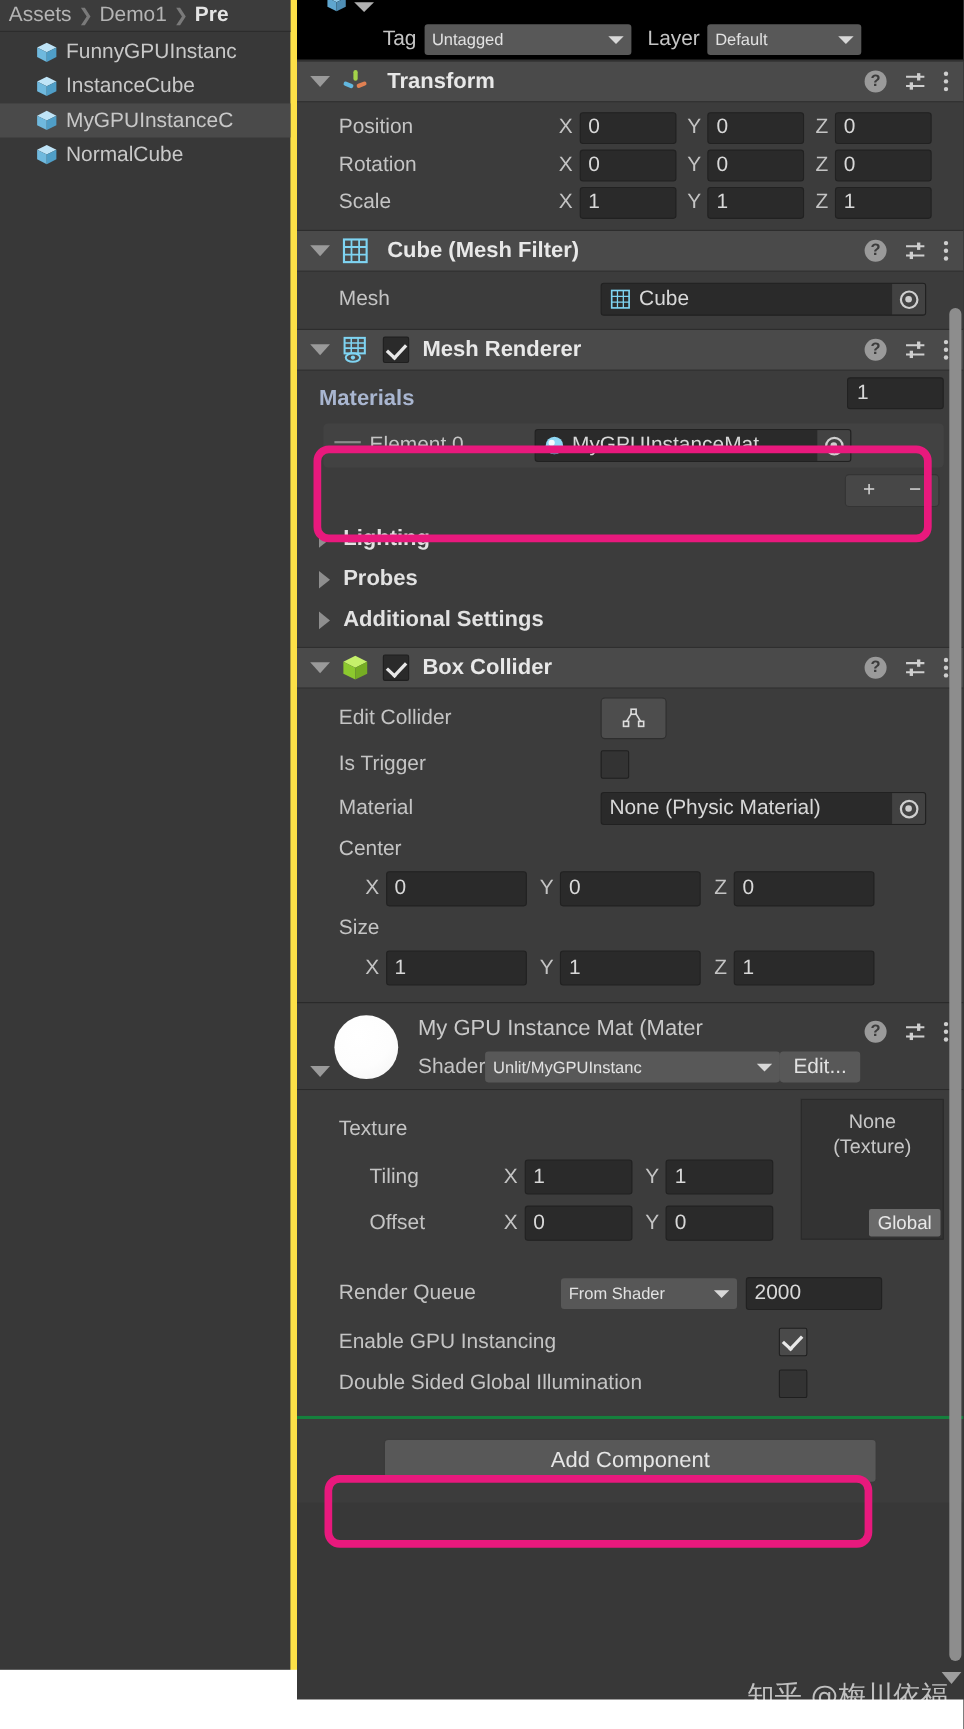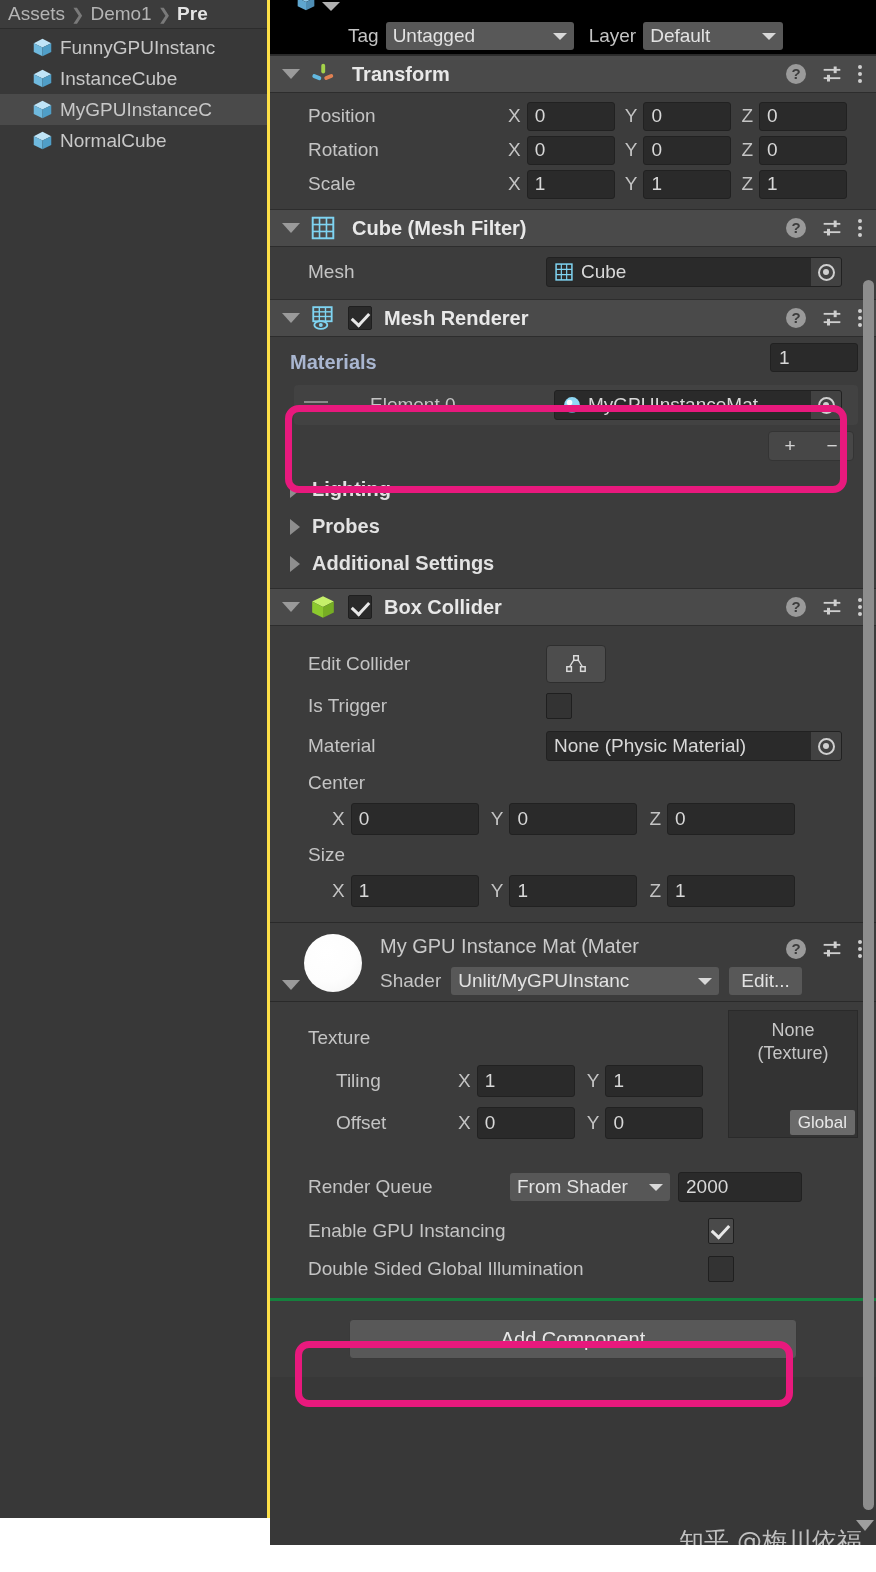--- a/index.html
+++ b/index.html
@@ -7,21 +7,21 @@
     width: 876px; height: 1572px;
     background: #383838;
     font-family: "Liberation Sans", sans-serif;
     overflow: hidden;
   }
   #root { position: relative; width: 876px; height: 1572px; background: #383838; }
 
   
   .project-panel {
     position: absolute; left: 0; top: 0; width: 270px; height: 1545px;
-    background: #383838; border-right: 3px solid #fde047;
+    background: #383838; border-right: 6px solid #fde047;
   }
   .breadcrumb {
     height: 29px; background: #3c3c3c; border-bottom: 1px solid #2c2c2c;
     display: flex; align-items: center; padding-left: 8px;
     font-size: 19px; color: #b4b4b4; white-space: nowrap; overflow: hidden;
   }
   .crumb-sep { color: #7a7a7a; margin: 0 6px; font-size: 16px; }
   .crumb-last { color: #e4e4e4; font-weight: bold; }
 
   .asset-list { padding-top: 3px; }
@@ -53,21 +53,21 @@
     border-top: 9px solid #b0b0b0;
   }
   .tag-line {
     position: absolute; left: 0; top: 22px; width: 100%;
     display: flex; align-items: center; gap: 7px; padding-left: 78px;
   }
   .fld-label { font-size: 19px; color: #c4c4c4; }
   .dropdown {
     background: #585858; border-radius: 3px; height: 28px;
     display: flex; align-items: center; justify-content: space-between;
-    padding: 5px 7px; color: #e2e2e2; font-size: 19px;
+    padding: 5px 7px; color: #e2e2e2; font-size: 15px;
   }
   .dd-arrow {
     width: 0; height: 0; border-left: 7px solid transparent; border-right: 7px solid transparent;
     border-top: 7px solid #d8d8d8; margin-left: 10px; flex: 0 0 auto;
   }
 
   
   .comp-head {
     height: 38px; background: #4a4a4a; border-top: 1px solid #2d2d2d; border-bottom: 1px solid #2d2d2d;
     display: flex; align-items: center; padding-left: 12px; position: relative;
@@ -139,21 +139,21 @@
   
   .mat-head { display: flex; align-items: center; height: 30px; padding-left: 20px; position: relative; }
   .mat-title { font-size: 20px; font-weight: bold; color: #a9b6d0; }
   .mat-size {
     position: absolute; right: 18px; top: -4px; width: 88px; height: 29px;
     background: #2a2a2a; border: 1px solid #212121; border-radius: 3px;
     color: #d8d8d8; font-size: 19px; display: flex; align-items: center; padding-left: 8px;
   }
   .elem-row {
     margin: 8px 18px 0 24px; height: 40px; background: #424242; border-radius: 4px;
-    display: flex; align-items: center; padding: 0 10px; gap: 34px;
+    display: flex; align-items: center; padding: 0 10px;
   }
   .drag-handle { width: 24px; display: flex; flex-direction: column; gap: 4px; margin-right: 8px; }
   .drag-handle i { display: block; height: 2px; background: #8a8a8a; }
   .plusminus {
     display: flex; justify-content: flex-end; margin: 6px 22px 0 0;
   }
   .pm-box {
     width: 86px; height: 30px; background: #474747; border: 1px solid #343434; border-radius: 4px;
     display: flex; align-items: center; justify-content: space-around;
     color: #d4d4d4; font-size: 19px;
@@ -177,21 +177,21 @@
   .mat-name {
     position: absolute; left: 110px; top: 12px; font-size: 20px; color: #c9c9c9;
     white-space: nowrap; overflow: hidden; width: 370px;
   }
   .mat-foldout {
     position: absolute; left: 12px; top: 57px;
     width: 0; height: 0; border-left: 9px solid transparent; border-right: 9px solid transparent;
     border-top: 10px solid #9a9a9a;
   }
   .shader-line {
-    position: absolute; left: 110px; top: 44px; display: flex; align-items: center; gap: 10px;
+    position: absolute; left: 110px; top: 44px; display: flex; align-items: center; gap: 0;
   }
   .btn-edit {
     background: #585858; border-radius: 3px; height: 28px; padding: 12px 12px;
     display: flex; align-items: center; color: #e2e2e2; font-size: 19px;
   }
 
   
   .tex-slot {
     position: absolute; right: 18px; top: 8px; width: 130px; height: 128px;
     background: #333333; border: 1px solid #2a2a2a;
@@ -507,21 +507,21 @@
             <rect x="14" y="3" width="3.6" height="8" fill="#cfcfcf"></rect>
             <rect x="6" y="13" width="3.6" height="8" fill="#cfcfcf"></rect>
           </svg>
           <span class="ico-kebab">
               <i></i>
               <i></i>
               <i></i>
             </span>
         </span>
       </div>
-      <div class="body" style="padding:16px 0 12px 0">
+      <div class="body" style="padding:5px 0 12px 0">
         <div class="prop-row" style="height:44px">
           <span class="prop-label" style="width:238px">Edit Collider</span>
           <div class="btn-box" style="width:60px;height:38px">
             <svg style="width:24px;height:22px" viewBox="0 0 24 24">
               <rect x="9.5" y="3" width="5" height="5" fill="none" stroke="#dcdcdc" stroke-width="1.6"></rect>
               <rect x="2" y="15" width="5" height="5" fill="none" stroke="#dcdcdc" stroke-width="1.6"></rect>
               <rect x="17" y="15" width="5" height="5" fill="none" stroke="#dcdcdc" stroke-width="1.6"></rect>
               <line x1="10" y1="7" x2="5" y2="15" stroke="#dcdcdc" stroke-width="1.5"></line>
               <line x1="14" y1="7" x2="19" y2="15" stroke="#dcdcdc" stroke-width="1.5"></line>
             </svg>

